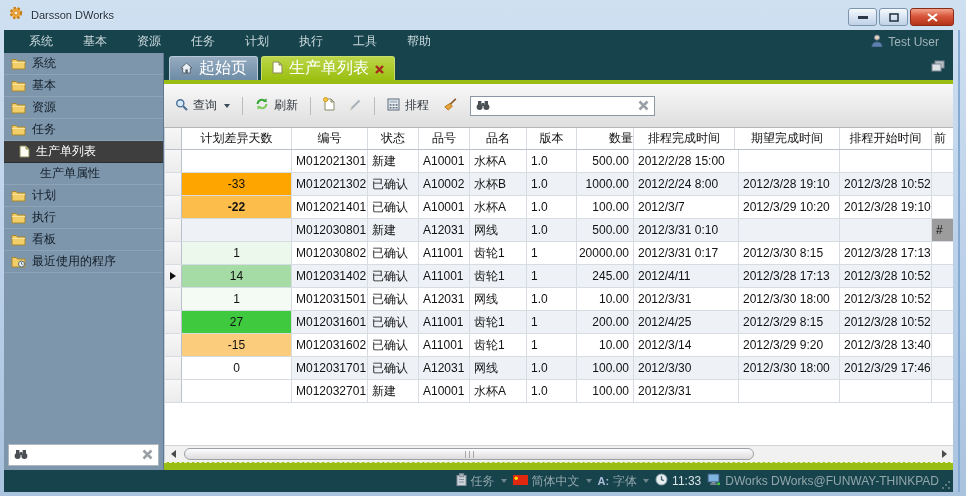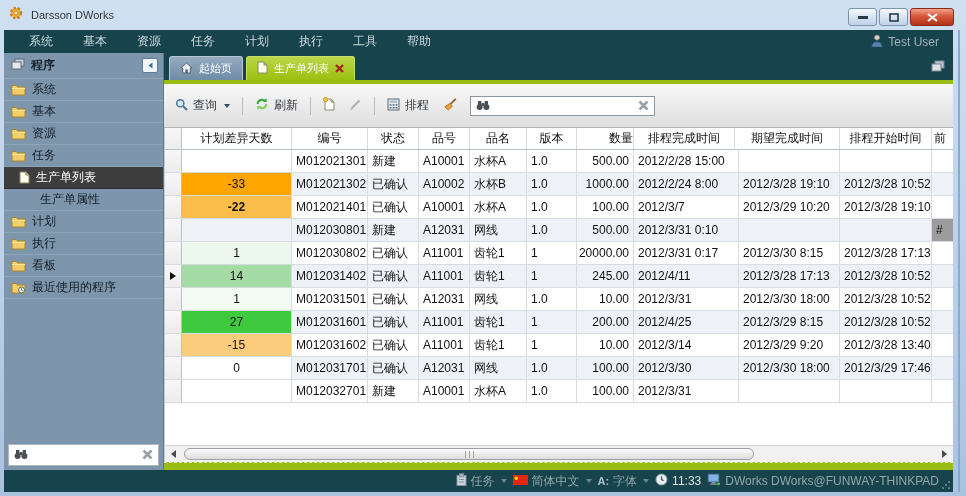--- a/index.html
+++ b/index.html
@@ -38,21 +38,21 @@
   .side-item.sub { padding-left:36px; }
   .side-filler { flex:1; }
   .side-search { margin:4px; height:22px; background:#fff; border:1px solid #aeb6be;
     display:flex; align-items:center; padding:0 5px; gap:4px; }
   .side-search input { flex:1; border:none; outline:none; font-size:12px; min-width:0; background:transparent; }
 
   
   .content { flex:1; display:flex; flex-direction:column; min-width:0; background:#fff; }
   .tabbar { height:27px; background:#17434d; display:flex; align-items:flex-end; padding-left:5px; position:relative; }
   .tab { height:24px; display:flex; align-items:center; gap:6px; padding:0 10px;
-    border-radius:3px 3px 0 0; font-size:11px; margin-right:3px; }
+    border-radius:3px 3px 0 0; font-size:16px; margin-right:3px; }
   .tab.inactive { background:linear-gradient(#95abc0,#6e8ca6); border:1px solid #b9c8d6; border-bottom:none; color:#fff; }
   .tab.active { background:linear-gradient(#bcd648,#9abf10); border:1px solid #c8dd6a; border-bottom:none; color:#fff; }
   .tabbar-right { position:absolute; right:8px; top:5px; }
   .green-strip { height:4px; background:#9abd14; }
 
   .toolbar { height:44px; background:linear-gradient(#f8f8f8,#dedede); border-bottom:1px solid #b5b5b5;
     display:flex; align-items:center; padding:0 6px; gap:4px; }
   .tbtn { display:flex; align-items:center; gap:5px; font-size:12px; color:#2f363d; padding:2px 5px; border-radius:2px; }
   .tsep { width:1px; height:18px; background:#bcbcbc; margin:0 3px; }
   .tool-search { width:185px; height:20px; background:#fff; border:1px solid #8a98a6;
@@ -158,34 +158,20 @@
             <path d="M1 13 Q1 8 6 8 Q11 8 11 13 Z" fill="#5b7fae" stroke="#46648c"></path>
           </svg>
       </span>
       <span>Test User</span>
     </div>
   </div>
 
   <div class="main">
 
     <div class="sidebar">
-      <div class="side-header">
-        <span>
-          <svg width="14" height="12">
-              <rect x="4" y="1" width="9" height="7" fill="#c9cfd8" stroke="#5f6b7a"></rect>
-              <rect x="1" y="4" width="9" height="7" fill="#e4e8ec" stroke="#5f6b7a"></rect>
-            </svg>
-        </span>
-        <span>程序</span>
-        <span class="collapse-btn">
-          <svg width="7" height="7">
-              <path d="M5.5 0.5 L1.5 3.5 L5.5 6.5 Z" fill="#3b6ea5"></path>
-            </svg>
-        </span>
-      </div>
       <div class="side-items" id="side-items">
           <div class="side-item folder">
             <span style="display: inline-flex;">
               <svg width="15" height="12" viewBox="0 0 15 12">
                 <path d="M1 3.5 V1.5 H5.2 L6.4 3 H14 V11 H1 Z" fill="#F2CE68" stroke="#A8862E"></path>
                 <path d="M1 4.5 H14" stroke="#F9E29A"></path>
               </svg>
             </span>
             <span>系统</span>
           </div>

